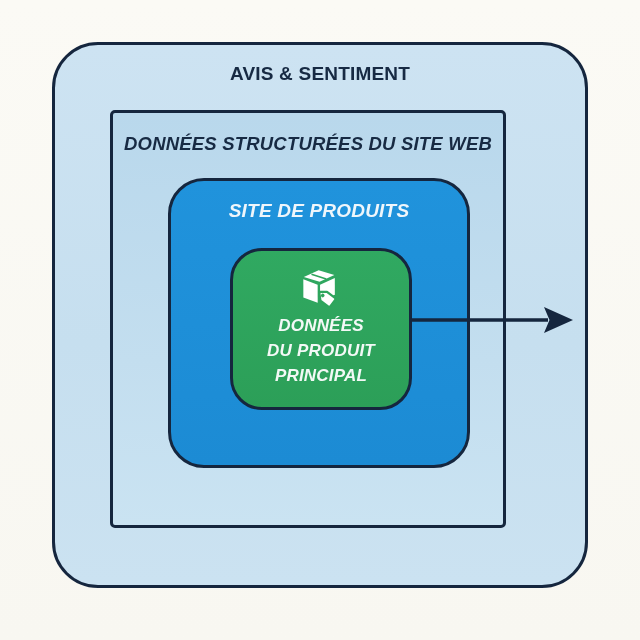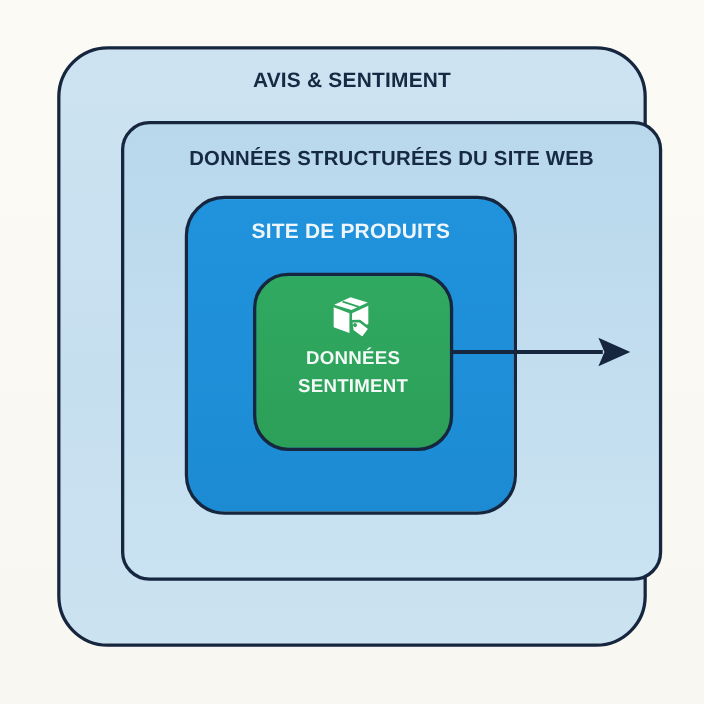--- a/index.html
+++ b/index.html
@@ -22,23 +22,24 @@
     border: 3px solid #15263E;
   }
   .layer-outer {
     left: 52px; top: 42px;
     width: 536px; height: 546px;
     border-radius: 46px;
     background: linear-gradient(180deg, #CDE3F2 0%, #C6DFEF 55%, #CBE2F1 100%);
   }
   .layer-mid {
     left: 55px; top: 65px;          
-    width: 492px; height: 418px;
-    border-radius: 26px;
+    width: 396px; height: 418px;
+    border-radius: 5px;
     background: linear-gradient(180deg, #B9D8EC 0%, #C3DEEF 60%, #CAE3F2 100%);
+    font-style: italic;
   }
   .layer-blue {
     left: 55px; top: 65px;          
     width: 302px; height: 290px;
     border-radius: 36px;
     background: linear-gradient(180deg, #2093DC 0%, #1C8BD4 100%);
   }
   .layer-green {
     left: 59px; top: 67px;          
     width: 182px; height: 162px;
@@ -106,21 +107,22 @@
               <path d="M24 19.6 L39.5 12.5 L39.5 30 L24 37 Z" fill="#FFFFFF"></path>
 
               <g transform="translate(24 21) rotate(37)">
                 <path d="M3 5.5 L9.5 0.5 L19.5 0.5 Q21.5 0.5 21.5 2.5 L21.5 10 Q21.5 12 19.5 12 L9.5 12 Z" fill="#FFFFFF" stroke="#2EA55C" stroke-width="2.4" stroke-linejoin="round"></path>
                 <circle cx="8.2" cy="6.2" r="1.9" fill="#2EA55C"></circle>
               </g>
             </svg>
           </div>
           <div class="core-label">
             <span>DONNÉES</span>
-            <span>SENTIMENT</span>
+            <span>DU PRODUIT</span>
+            <span>PRINCIPAL</span>
           </div>
         </div>
 
       </div>
     </div>
   </div>
 
   <svg class="flow-arrow" viewBox="0 0 172 36" aria-hidden="true">
     <line x1="2" y1="18" x2="140" y2="18" stroke="#15263E" stroke-width="3.6"></line>
     <polygon points="136,5 165,18 136,31 141.5,18" fill="#15263E"></polygon>

